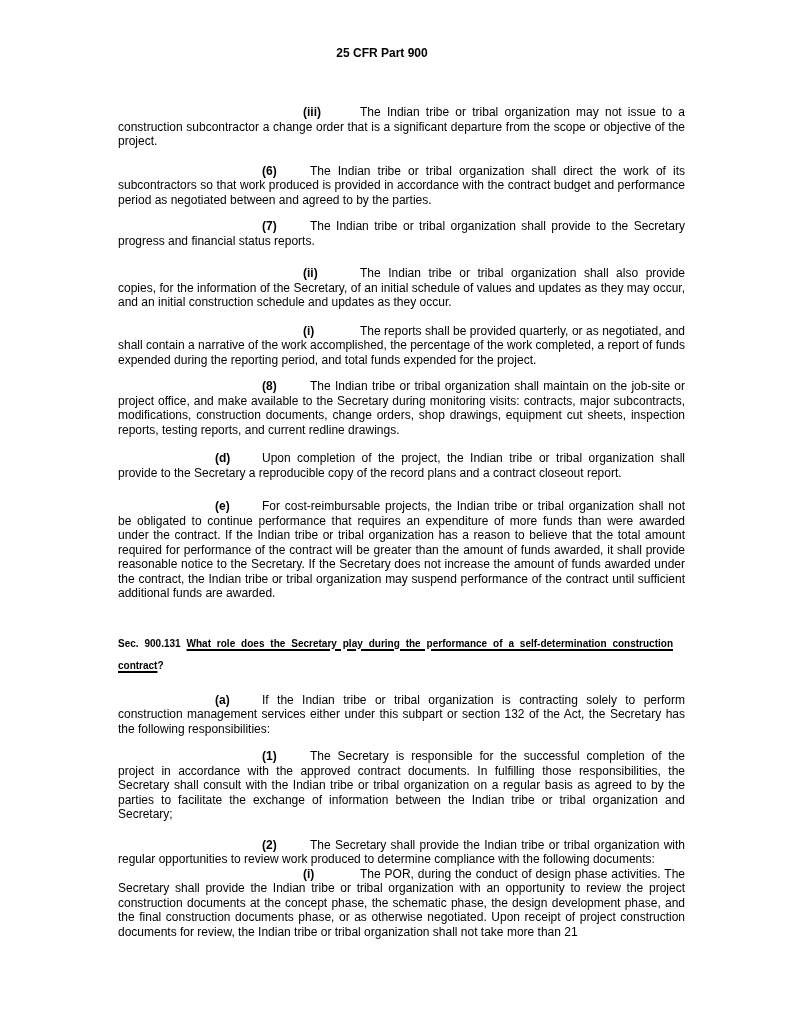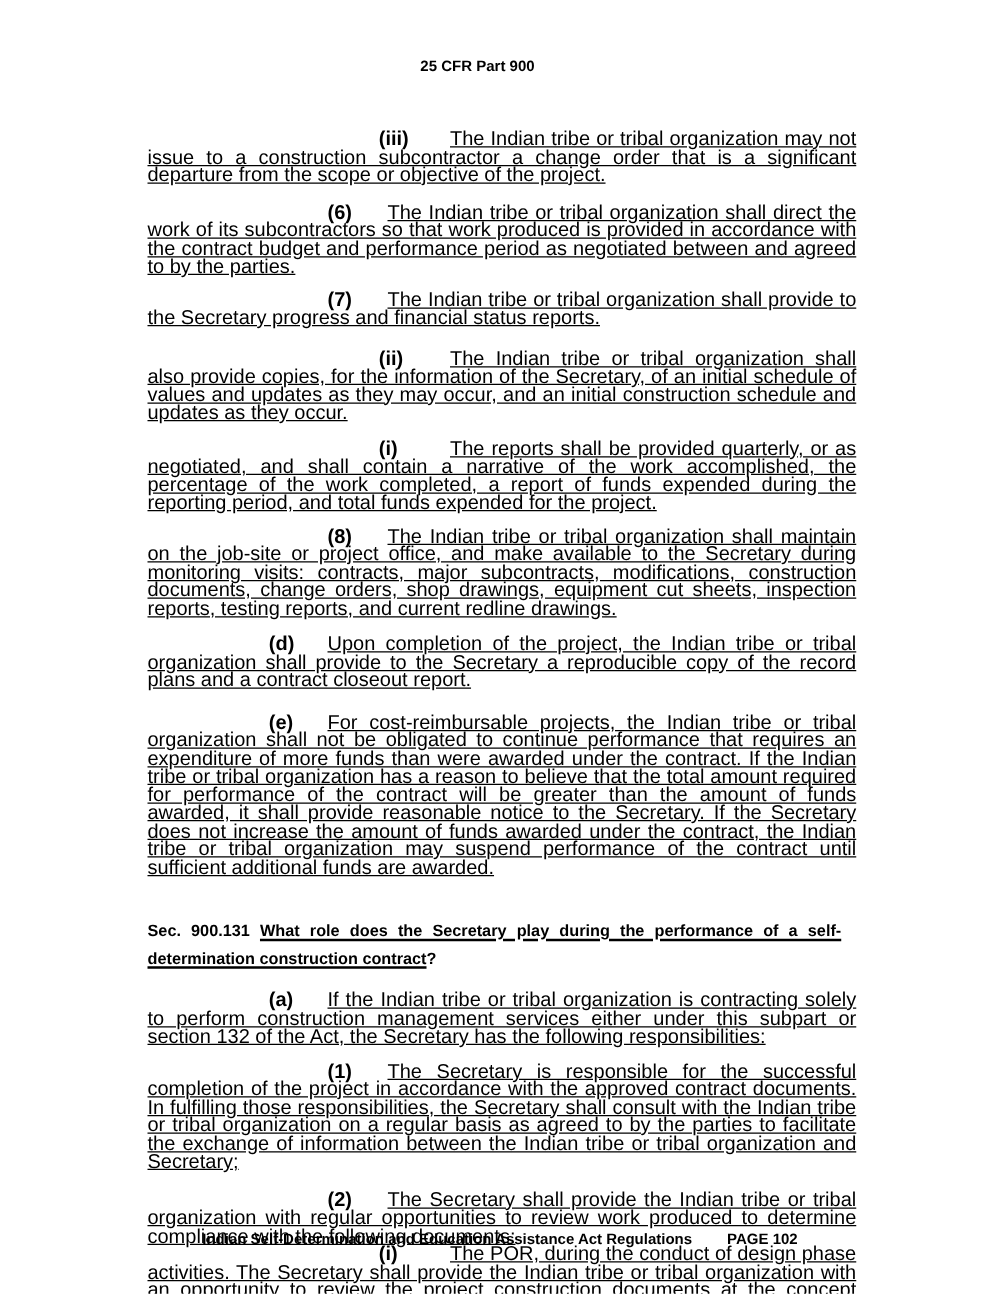--- a/index.html
+++ b/index.html
@@ -14,31 +14,30 @@
   .page { position: absolute; inset: 0; }
   .hdr {
     position: absolute; top: 46px; left: 0; width: 764px;
     text-align: center; font-weight: bold; font-size: 12px; line-height: 14px;
   }
   .content {
     position: absolute; left: 118px; top: 105px; width: 567px;
   }
   .para {
     margin: 0; padding: 0;
-    font-size: 16px; line-height: 14.5px;
+    font-size: 12px; line-height: 14.5px;
     text-align: justify;
-    text-decoration: underline;
   }
   .lbl { display: inline-block; font-weight: bold; }
   .lv-letter .lbl { margin-left: 97px;  width: 47px; }
   .lv-num .lbl    { margin-left: 144px; width: 48px; }
   .lv-roman .lbl  { margin-left: 185px; width: 57px; }
   .heading {
     margin: 32px 12px 0 0; padding: 0;
-    font-size: 13px; font-weight: bold; line-height: 22px;
+    font-size: 10px; font-weight: bold; line-height: 22px;
     text-align: justify;
   }
   .heading .u {
     text-decoration: underline;
     text-decoration-thickness: 1.5px;
     text-underline-offset: 2px;
   }
   .ftr {
     position: absolute; top: 984px; left: 0; width: 800px;
     text-align: center; font-weight: bold; font-size: 12px; line-height: 14px;
@@ -75,15 +74,14 @@
     <p class="para lv-letter" style="margin-top:16px"><span class="lbl">(a)</span><span>If the Indian tribe or tribal organization is contracting solely to perform construction management services either under this subpart or section 132 of the Act, the Secretary has the following responsibilities:</span></p>
 
     <p class="para lv-num" style="margin-top:13px"><span class="lbl">(1)</span><span>The Secretary is responsible for the successful completion of the project in accordance with the approved contract documents. In fulfilling those responsibilities, the Secretary shall consult with the Indian tribe or tribal organization on a regular basis as agreed to by the parties to facilitate the exchange of information between the Indian tribe or tribal organization and Secretary;</span></p>
 
     <p class="para lv-num" style="margin-top:16px"><span class="lbl">(2)</span><span>The Secretary shall provide the Indian tribe or tribal organization with regular opportunities to review work produced to determine compliance with the following documents:</span></p>
 
     <p class="para lv-roman" style="margin-top:0"><span class="lbl">(i)</span><span>The POR, during the conduct of design phase activities. The Secretary shall provide the Indian tribe or tribal organization with an opportunity to review the project construction documents at the concept phase, the schematic phase, the design development phase, and the final construction documents phase, or as otherwise negotiated. Upon receipt of project construction documents for review, the Indian tribe or tribal organization shall not take more than 21</span></p>
 
   </div>
 
-  <div class="ftr"><span>Indian Self-Determination and Education Assistance Act Regulations</span><span class="pg">PAGE 102</span></div>
 
 </div>
 
 </body></html>

